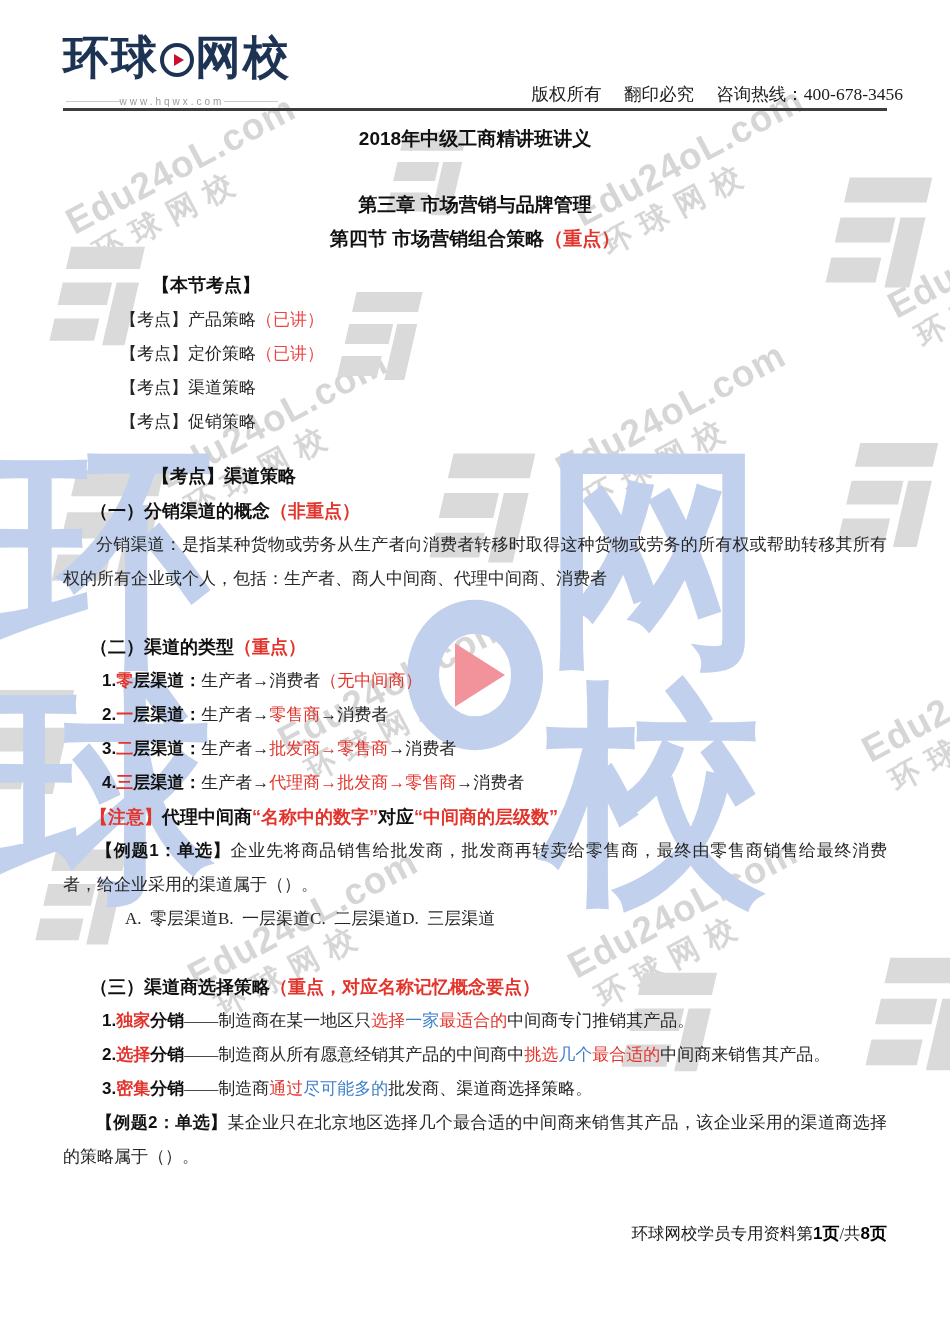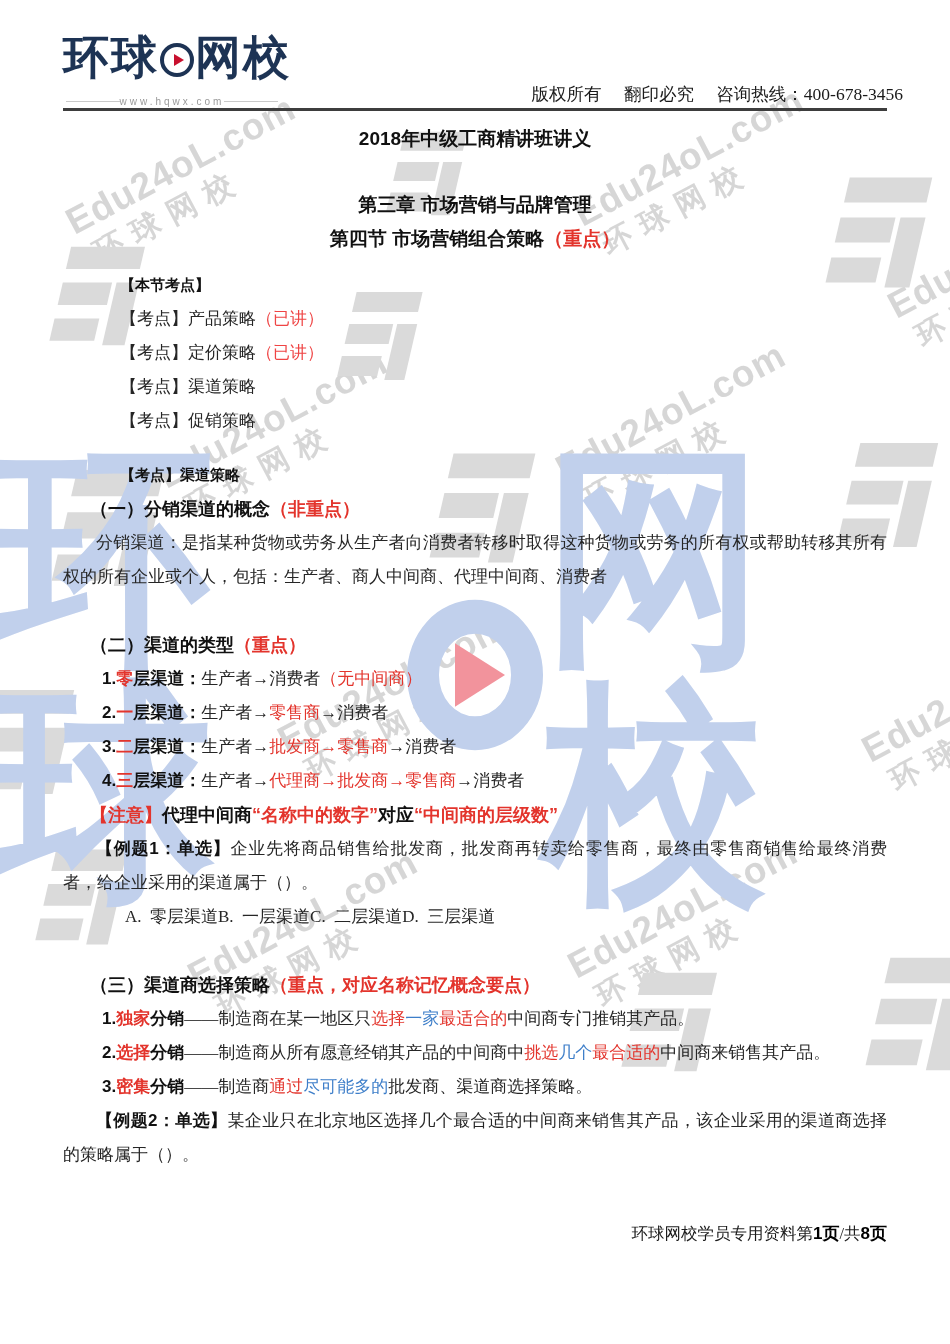--- a/index.html
+++ b/index.html
@@ -42,21 +42,21 @@
   .header-right{position:absolute;right:47px;top:82px;font-size:17.5px;color:#1a1a1a;
                 white-space:nowrap;}
   .header-right .gap{display:inline-block;width:18px;}
   .header-rule{position:absolute;left:63px;right:63px;top:108px;height:3px;background:#3d3d3d;}
 
   
   #doc-content{position:absolute;left:63px;top:110px;width:824px;z-index:2;}
   .para{line-height:34px;font-size:17px;}
   .p-center{text-align:center;font-size:19px;}
   .p-kaodian{padding-left:57px;white-space:nowrap;}
-  .p-kaodian .s-b{font-size:15px;}
+  .p-kaodian .s-b{font-size:18px;margin-left:32px;}
   .p-section{padding-left:27px;white-space:nowrap;font-size:18px;}
   .p-item{padding-left:39px;white-space:nowrap;}
   .p-body{text-indent:33px;text-align:justify;}
   .p-option{padding-left:62px;white-space:nowrap;}
 
   .s-b{font-weight:bold;font-family:"Liberation Sans","DejaVu Sans",sans-serif;color:#111;}
   .s-rb{font-weight:bold;font-family:"Liberation Sans","DejaVu Sans",sans-serif;color:#e3342c;}
   .s-r{color:#e3342c;}
   .s-bl{color:#ef4444;}
   .s-lb{color:#3d7ec9;}

